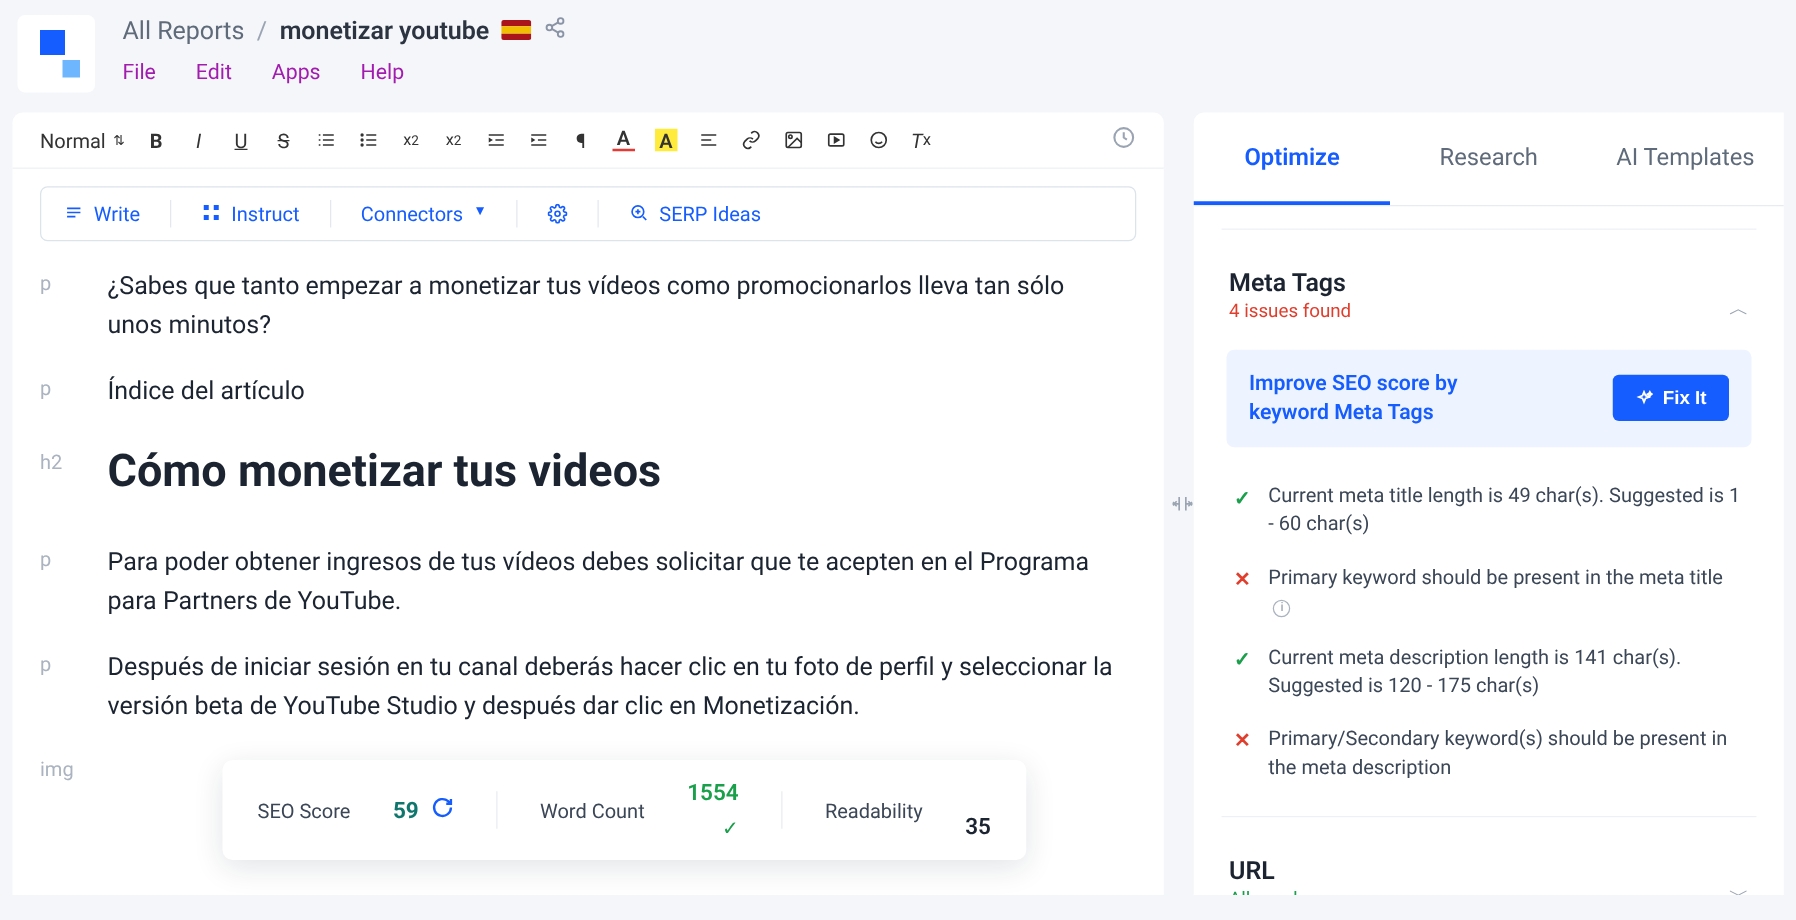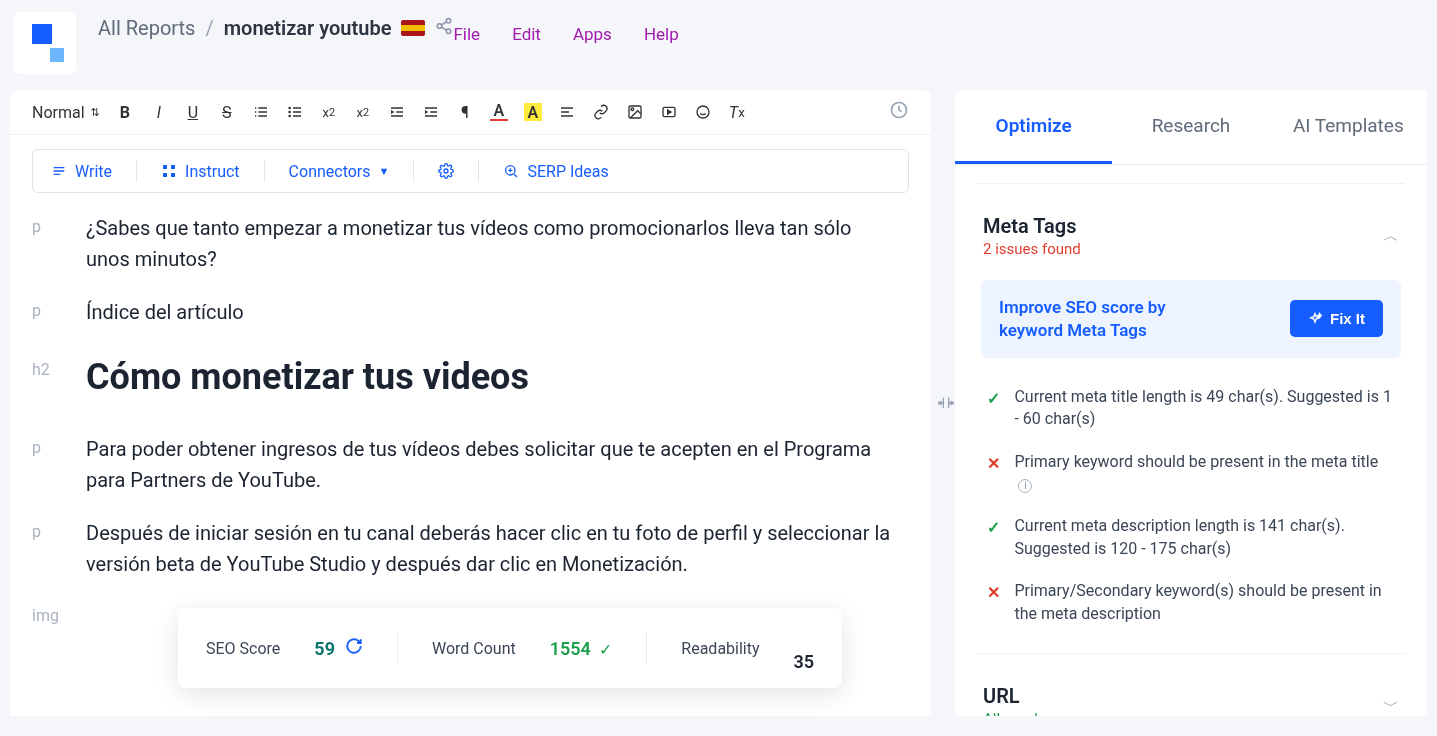--- a/index.html
+++ b/index.html
@@ -3,21 +3,21 @@
 <meta charset="utf-8">
 <style>
 * { box-sizing: border-box; margin: 0; padding: 0; }
 body { font-family: -apple-system, BlinkMacSystemFont, "Segoe UI", Roboto, sans-serif; background: #f4f6f9; color: #333; width: 1437px; height: 736px; overflow: hidden; }
 
 .header { display: flex; align-items: flex-start; padding: 12px 14px 0; }
 .logo { width: 62px; height: 62px; background: #fff; border-radius: 6px; display: flex; align-items: center; justify-content: center; margin-right: 22px; }
 .logo-inner { width: 38px; height: 38px; position: relative; }
 .logo-inner .sq1 { position: absolute; width: 20px; height: 20px; background: #165dff; top: 0; left: 6px; }
 .logo-inner .sq2 { position: absolute; width: 14px; height: 14px; background: #6eb7ff; bottom: 0; right: 0; }
-.header-info { display: flex; flex-direction: row; }
+.header-info { display: flex; flex-direction: column; }
 .breadcrumb { display: flex; align-items: center; gap: 10px; font-size: 20px; color: #5f6b7a; }
 .breadcrumb .sep { color: #9aa4b2; }
 .breadcrumb .strong { color: #2b3440; font-weight: 600; }
 .flag { width: 24px; height: 16px; position: relative; border-radius: 2px; overflow: hidden; display: inline-block; }
 .flag .top { position:absolute; top:0; left:0; right:0; height:33%; background:#aa151b;}
 .flag .mid { position:absolute; top:33%; left:0; right:0; height:34%; background:#f1bf00;}
 .flag .bot { position:absolute; bottom:0; left:0; right:0; height:33%; background:#aa151b;}
 .share-ic { color:#8a94a6; cursor:pointer; }
 .menu-row { display: flex; gap: 32px; margin-top: 12px; font-size: 17px; color: #a21caf; }
 .menu-row span { cursor: pointer; }
@@ -27,21 +27,21 @@
 .toolbar { display: flex; align-items: center; padding: 10px 22px; gap: 16px; border-bottom: 1px solid #edf1f5; color: #333; }
 .toolbar .fmt { font-size: 16px; color:#333; display:flex; align-items:center; gap:6px; cursor:pointer;}
 .tb-icon { width:18px; height:18px; display:inline-flex; align-items:center; justify-content:center; cursor:pointer; color:#333; }
 .tb-icon svg { width:16px; height:16px; }
 .tb-icon.sub { font-size:13px; }
 .tb-icon.color-a { border-bottom: 2px solid #e53935; font-weight:600; line-height:14px; }
 .tb-icon.hl-a { background: #ffeb3b; font-weight:600; padding:0 2px; }
 .history-ic { margin-left:auto; color:#9aa4b2; cursor:pointer; }
 
 .ai-bar { margin: 14px 22px 0; border: 1px solid #dce3eb; border-radius: 6px; display:flex; align-items:center; padding: 10px 18px; gap: 24px; font-size: 16px; }
-.ai-bar .ai-item { display:flex; align-items:center; gap:8px; color:#165dff; cursor:pointer; }
+.ai-bar .ai-item { display:flex; align-items:flex-start; gap:8px; color:#165dff; cursor:pointer; }
 .ai-bar .divider { width:1px; height:22px; background:#e3e8ef; }
 .ai-bar .ai-item.dk { color:#165dff; }
 .caret-d { font-size:11px; color:#165dff; }
 
 .doc { flex:1; overflow:hidden; padding: 20px 22px 0; position:relative;}
 .doc-row { display:flex; margin-bottom: 22px; }
 .doc-tag { width: 54px; flex-shrink:0; color:#aab3bf; font-size: 16px; padding-top:4px; }
 .doc-text { font-size: 20px; color:#1b2430; line-height: 1.55; max-width: 810px; }
 .doc-text.h2 { font-size: 36px; font-weight: 700; }
 .doc-text b { font-weight: 700; }
@@ -55,21 +55,21 @@
 .refresh-ic { color:#165dff; cursor:pointer; }
 
 .drag-handle { width: 18px; display:flex; align-items:center; justify-content:center; color:#9aa4b2; cursor: col-resize; }
 
 .side-panel { width: 472px; background:#fff; border-radius: 8px 0 0 0; margin-right:10px; display:flex; flex-direction:column;}
 .side-tabs { display:flex; border-bottom: 1px solid #e8ecf1; }
 .side-tab { flex:1; text-align:center; padding: 24px 8px; font-size: 19px; color:#5f6b7a; cursor:pointer; }
 .side-tab.active { color:#165dff; font-weight:600; border-bottom: 3px solid #165dff; }
 
 .side-body { padding: 18px 26px; overflow-y:auto; }
-.sect-head { display:flex; justify-content:space-between; align-items:center; padding: 12px 2px; cursor:pointer; }
+.sect-head { display:flex; justify-content:space-between; align-items:flex-end; padding: 12px 2px; cursor:pointer; }
 .sect-title { font-size: 20px; color:#1b2430; font-weight:600; }
 .sect-sub { font-size: 15px; margin-top: 2px; }
 .sub-red { color:#e03e2d; }
 .sub-green { color:#1a9f4b; }
 .chev { color:#9aa4b2; }
 
 .fix-card { background:#eef4ff; border-radius:6px; padding: 16px 18px; display:flex; justify-content:space-between; align-items:center; margin: 10px 0 18px; }
 .fix-card .ft { color:#165dff; font-weight:600; font-size:17px; max-width:220px; line-height:1.35; }
 .fix-btn { background:#165dff; color:#fff; border:none; border-radius:5px; padding: 10px 18px; font-size:15px; font-weight:600; display:flex; align-items:center; gap:8px; cursor:pointer; }
 
@@ -272,21 +272,21 @@
       <div class="status-bar">
         <span class="lbl">SEO Score</span>
         <span style="display:flex;align-items:center;gap:10px;">
           <span class="val-red">59</span>
           <span class="refresh-ic"><svg width="18" height="18" viewBox="0 0 24 24" fill="none" stroke="currentColor" stroke-width="2.5">
                 <path d="M21 12a9 9 0 11-3-6.7L21 8M21 3v5h-5"></path>
               </svg></span>
         </span>
         <span class="status-sep"></span>
         <span class="lbl">Word Count</span>
-        <span style="display:flex;align-items:flex-end;gap:8px;">
+        <span style="display:flex;align-items:flex-end;gap:8px;flex-direction:column;">
           <span class="val-green">1554</span>
           <span style="color:#1a9f4b;">✓</span>
         </span>
         <span class="status-sep"></span>
         <span class="lbl">Readability</span>
         <span class="val-dk">35</span>
       </div>
     </div>
   </div>
 
@@ -301,21 +301,21 @@
     <div class="side-tabs">
       <div class="side-tab active">Optimize</div>
       <div class="side-tab">Research</div>
       <div class="side-tab">AI Templates</div>
     </div>
     <div class="side-body">
       <div class="hr" style="margin-top:0;"></div>
       <div class="sect-head">
         <div>
           <div class="sect-title">Meta Tags</div>
-          <div class="sect-sub sub-red">2 issues found</div>
+          <div class="sect-sub sub-red">4 issues found</div>
         </div>
         <span class="chev">︿</span>
       </div>
 
       <div class="fix-card">
         <div class="ft">Improve SEO score by keyword Meta Tags</div>
         <button class="fix-btn">
           <svg width="14" height="14" viewBox="0 0 24 24" fill="none" stroke="currentColor" stroke-width="2.5">
               <path d="M12 3l2 5 5 2-5 2-2 5-2-5-5-2 5-2zM20 3l1 2 2 1-2 1-1 2-1-2-2-1 2-1z"></path>
             </svg>

